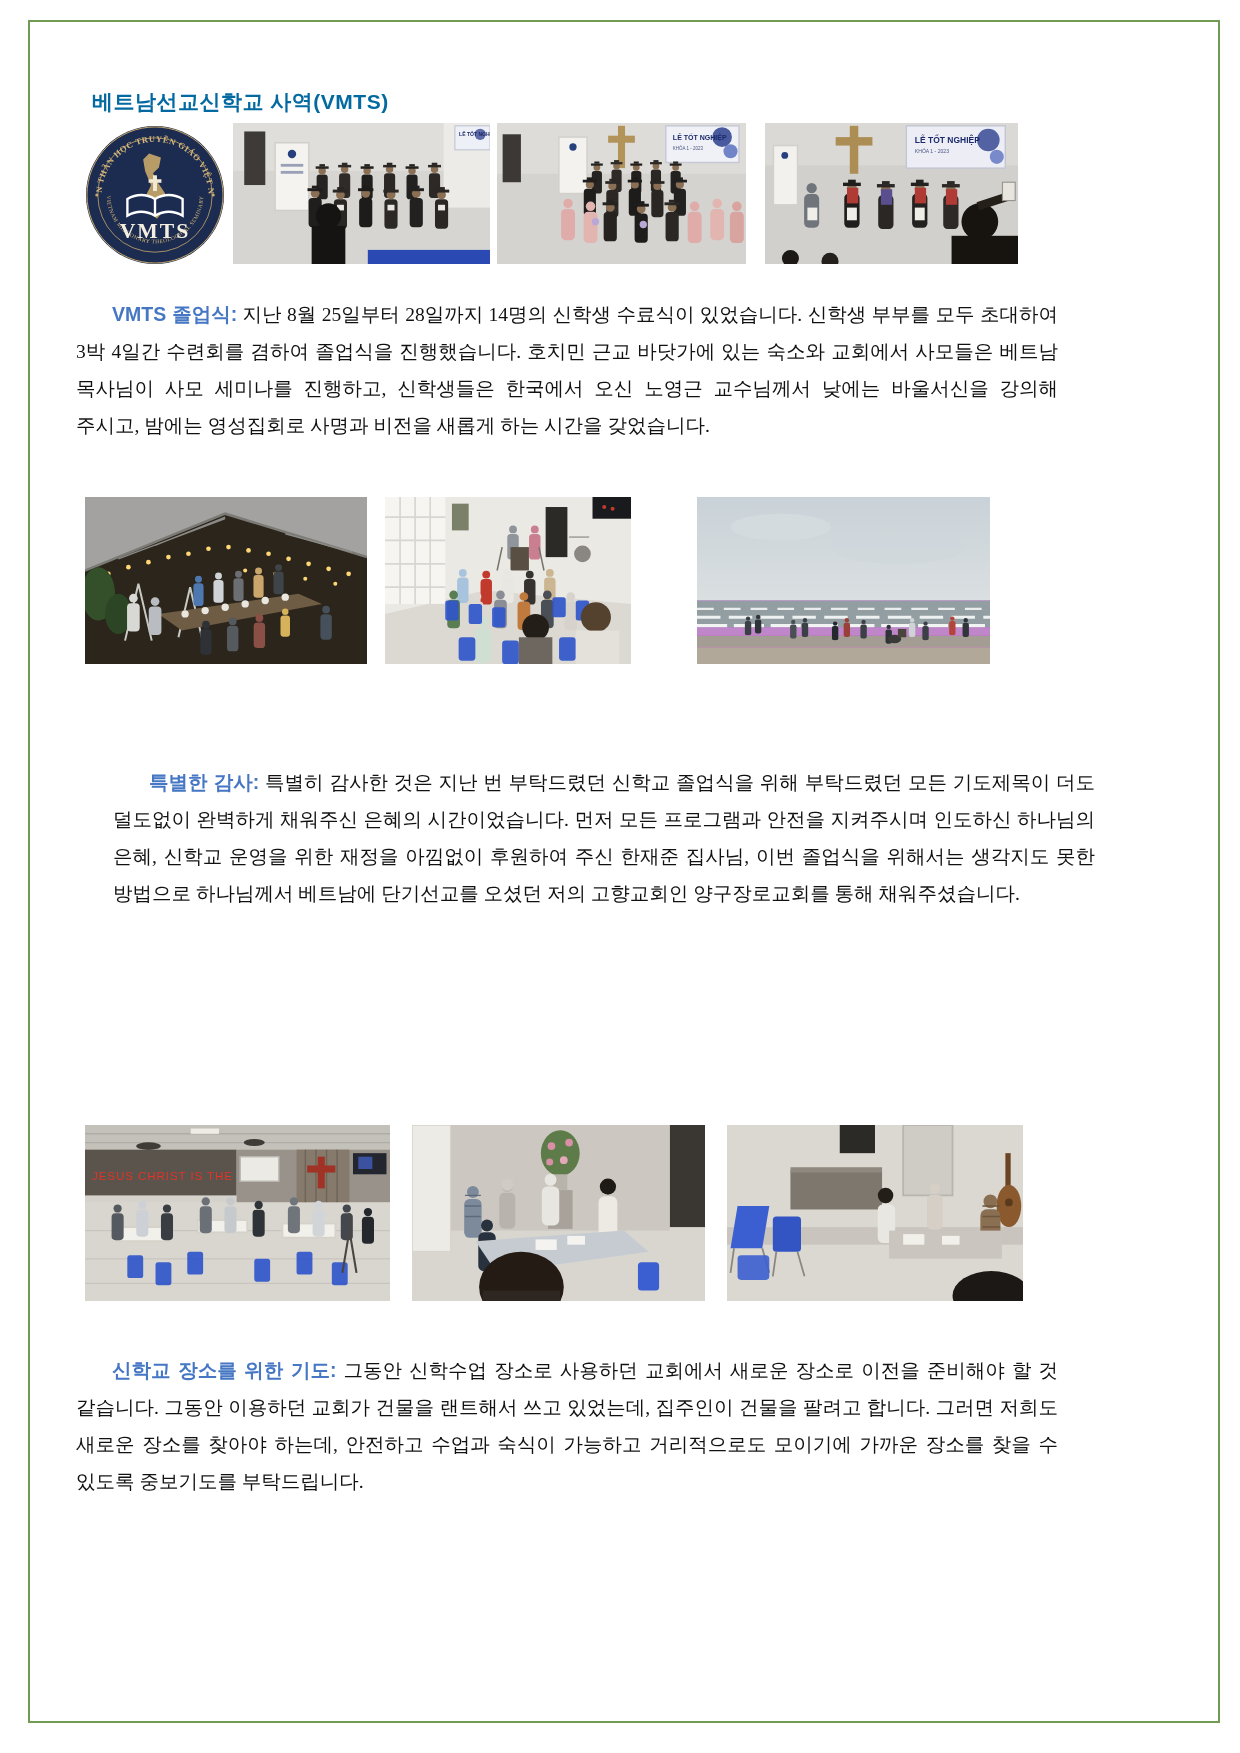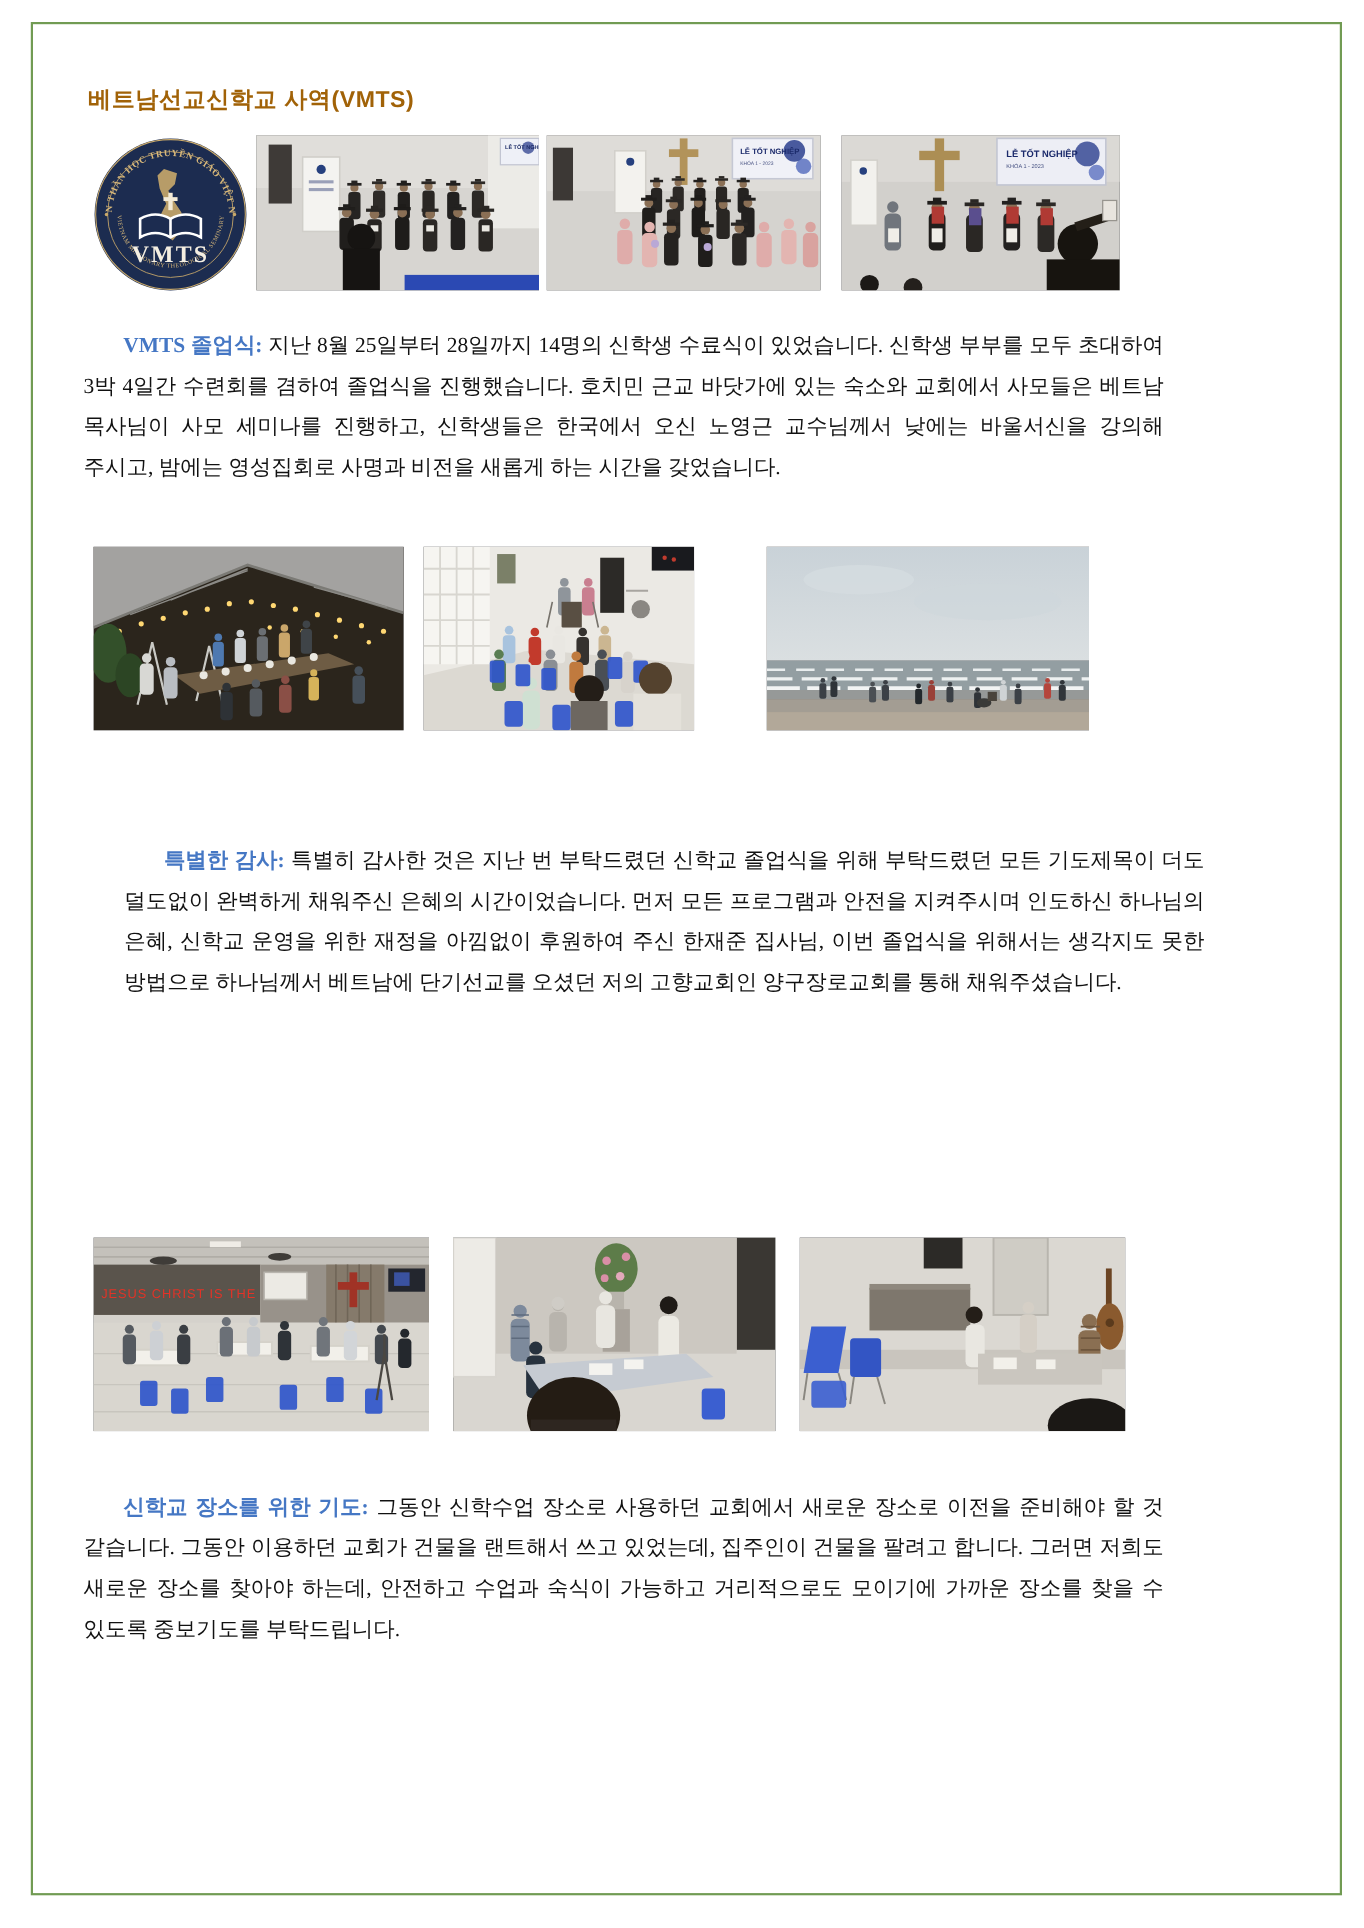--- a/index.html
+++ b/index.html
@@ -5,45 +5,45 @@
   html,body { margin:0; padding:0; }
   body {
     width:1240px; height:1753px; position:relative; background:#ffffff;
     font-family:"Liberation Serif", serif; color:#111;
   }
   .frame {
     position:absolute; left:28px; top:20px; right:20px; bottom:30px;
     border:2px solid #719b53; pointer-events:none;
   }
   .title {
-    position:absolute; left:76px; top:72px; margin:4px;
+    position:absolute; left:76px; top:72px; margin:16px;
     font-family:"Liberation Sans", sans-serif;
-    font-size:21px; font-weight:bold; color:#a16207; letter-spacing:0.5px;
+    font-size:21px; font-weight:bold; color:#0369a1; letter-spacing:0.5px;
   }
   .logo { position:absolute; left:84px; top:124px; width:142px; height:142px; }
   .logo svg { width:100%; height:100%; display:block; }
-  .photo { position:absolute; overflow:hidden; background:#737373; }
+  .photo { position:absolute; overflow:hidden; background:#d946ef; }
   .photo svg { display:block; width:100%; height:100%; }
   #r1p1 {left:233px; top:123px; width:257px; height:141px;}
   #r1p2 {left:497px; top:123px; width:249px; height:141px;}
   #r1p3 {left:765px; top:123px; width:253px; height:141px;}
   #r2p1 {left:85px;  top:497px; width:282px; height:167px;}
   #r2p2 {left:385px; top:497px; width:246px; height:167px;}
   #r2p3 {left:697px; top:497px; width:293px; height:167px;}
   #r3p1 {left:85px;  top:1125px; width:305px; height:176px;}
   #r3p2 {left:412px; top:1125px; width:293px; height:176px;}
   #r3p3 {left:727px; top:1125px; width:296px; height:176px;}
   .para {
     position:absolute; left:76px; width:982px;
     font-size:19.5px; line-height:37px; text-align:justify;
     word-break:keep-all;
   }
   .para p { margin:0; text-indent:36px; }
   .hd {
-    font-family:Liberation Serif, serif; font-weight:bold; color:#4577c4;
+    font-family:Liberation Sans, sans-serif; font-weight:bold; color:#4577c4;
   }
   #para-grad   { top:296px; }
   #para-thanks { top:764px;margin-left:37px; }
   #para-oct    { top:1352px; }
 </style>
 </head>
 <body>
 
 <svg width="0" height="0" style="position:absolute" aria-hidden="true">
   <defs>

